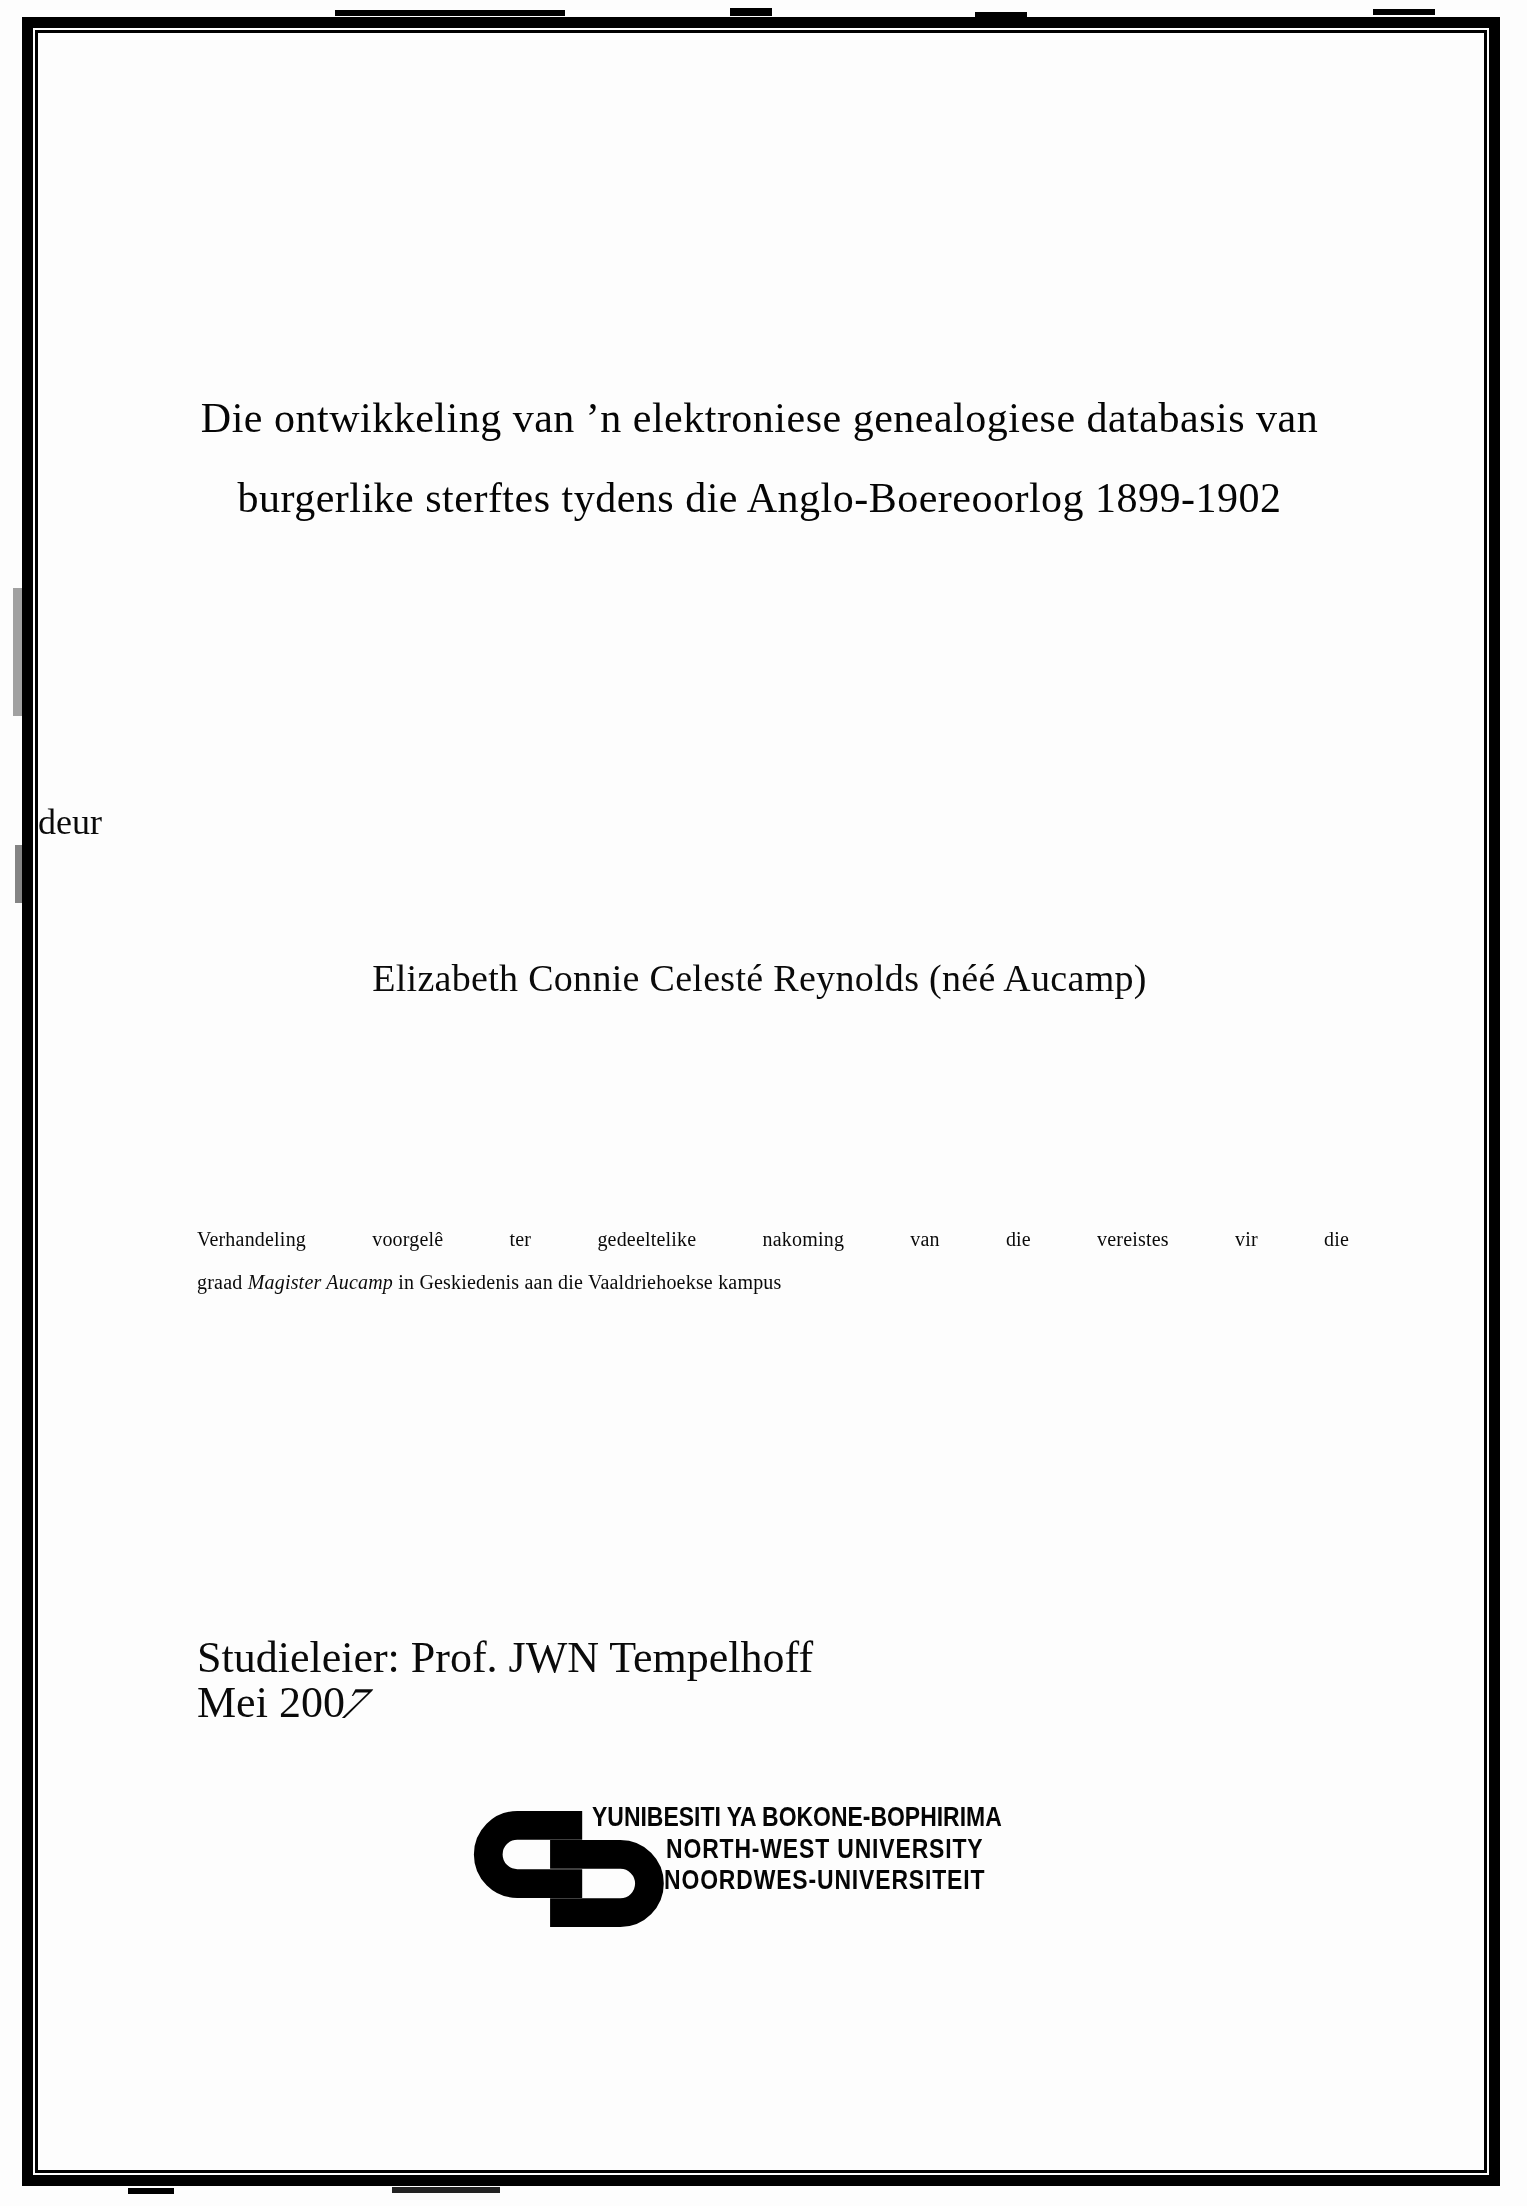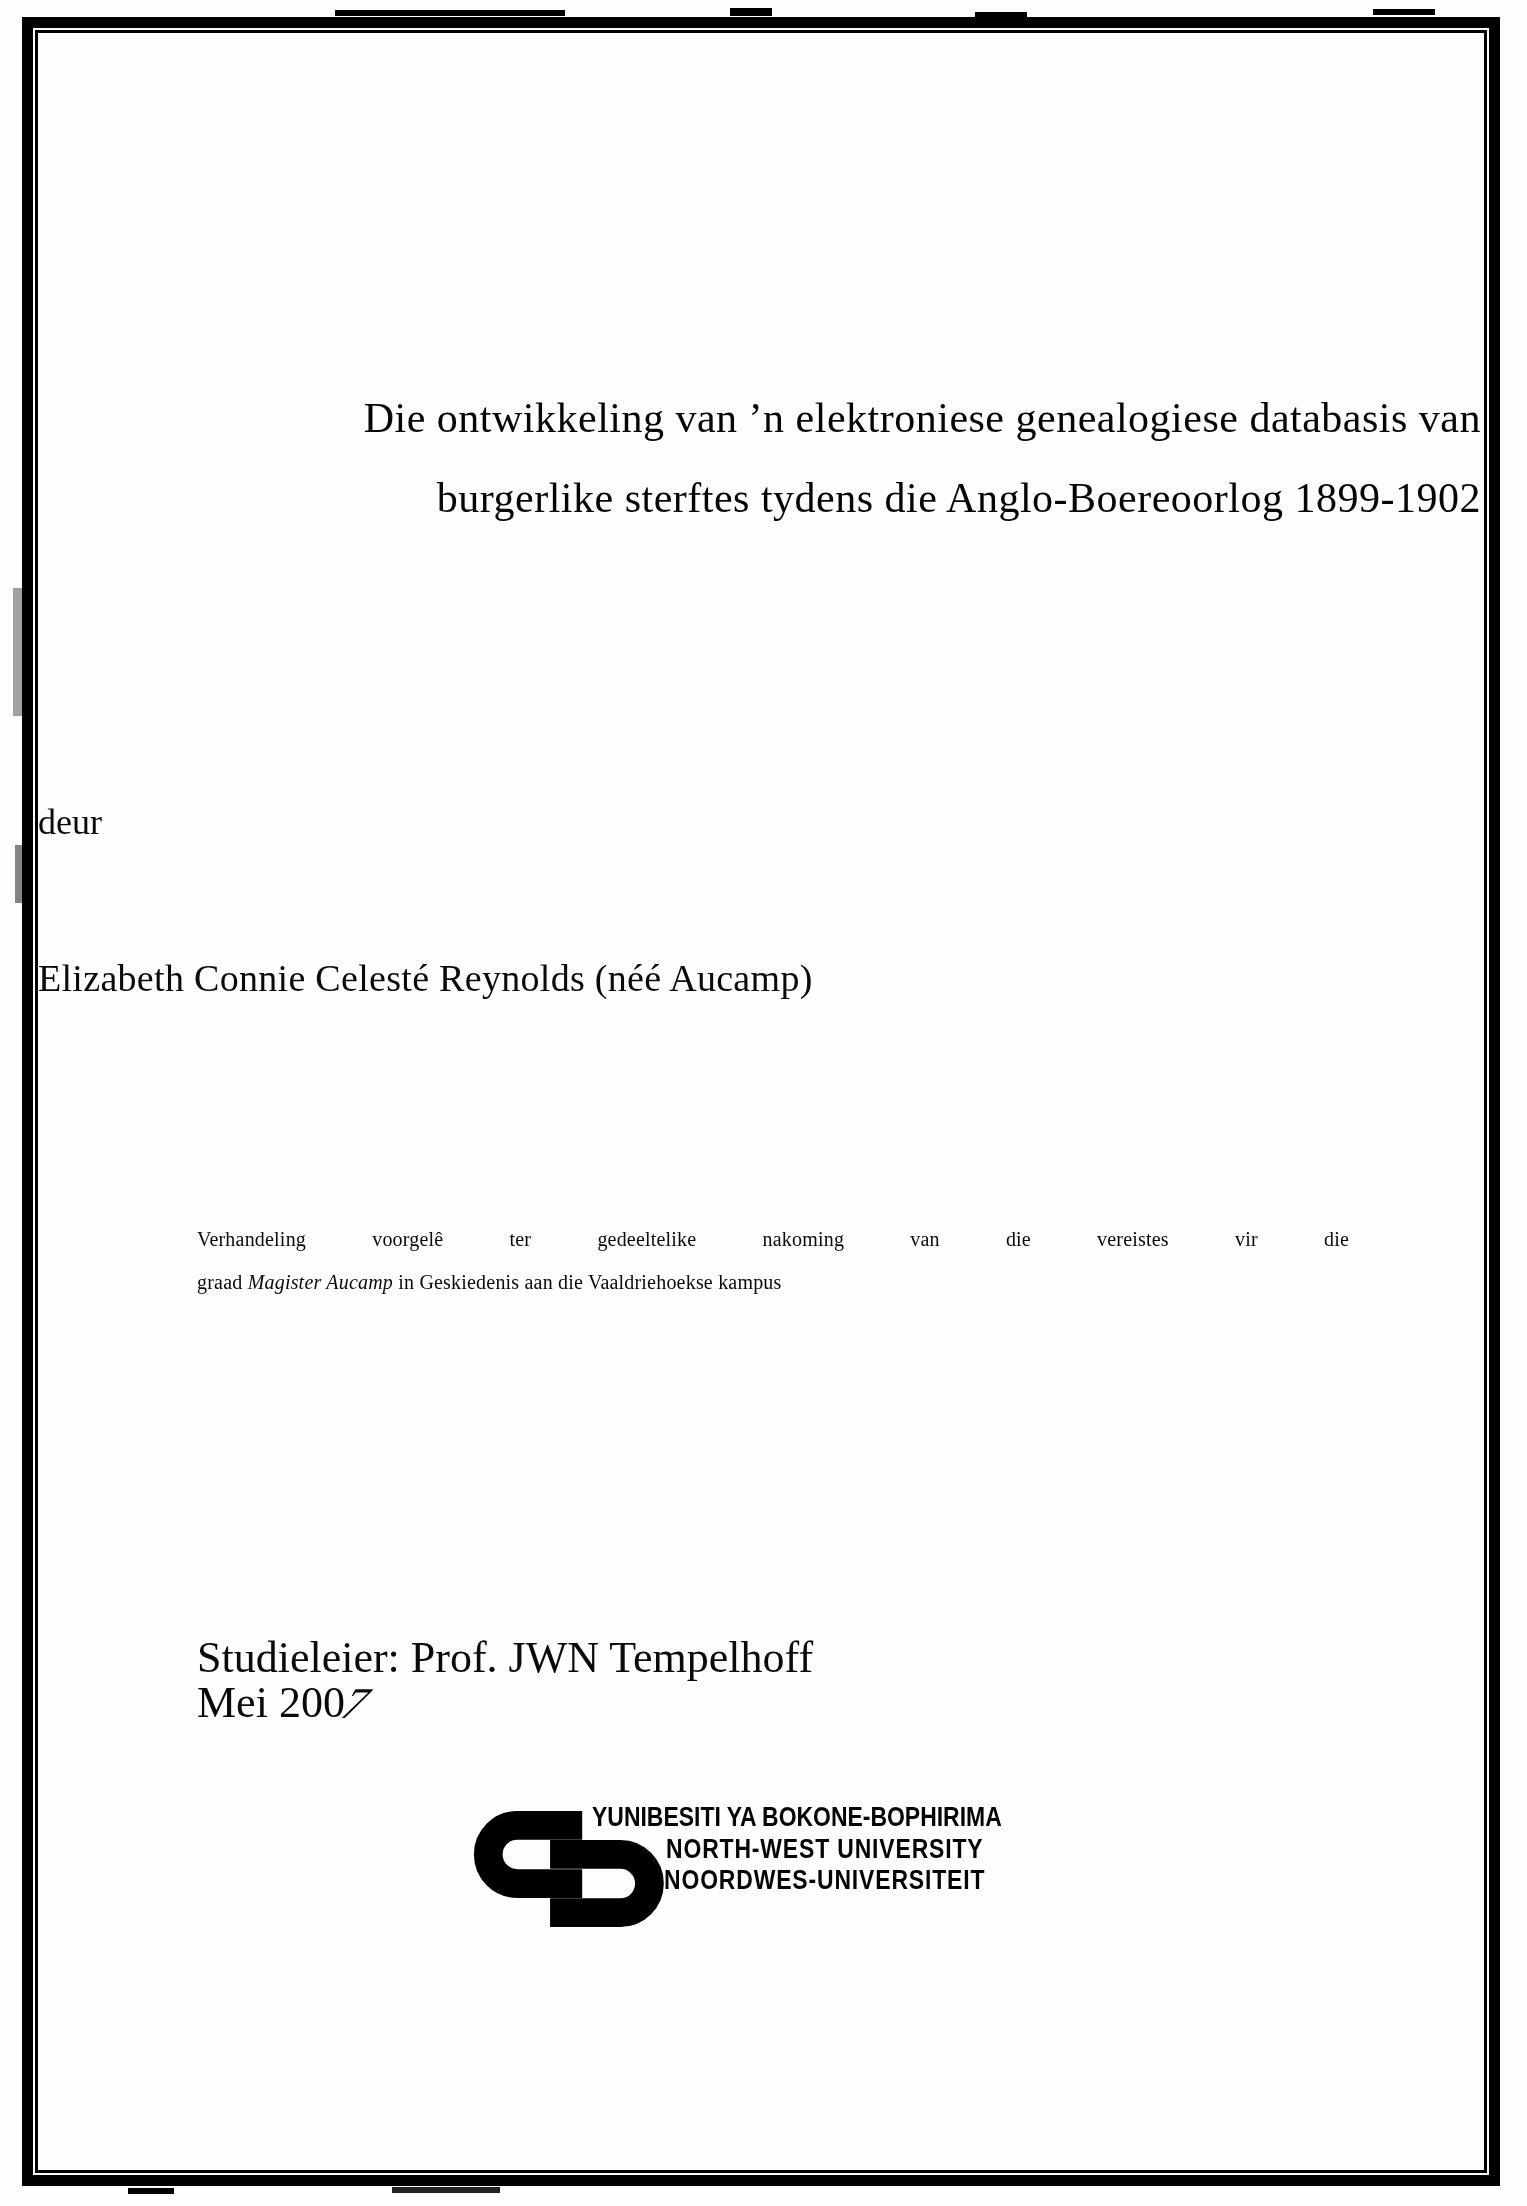--- a/index.html
+++ b/index.html
@@ -19,34 +19,34 @@
     position: absolute; left: 22px; top: 17px;
     width: 1478px; height: 2169px;
     border: 11px solid #000;
   }
   .frame-inner {
     position: absolute; inset: 2px;
     border: 3px solid #000;
   }
   .title-line {
     position: absolute; left: 38px; right: 46px;
-    text-align: right;
+    text-align: center;
     font-size: 42px; line-height: 44px;
     letter-spacing: 0.5px; color: #050505;
     white-space: nowrap;
   }
   .title-line-1 { top: 396px; }
   .title-line-2 { top: 476px; }
   .byline {
     position: absolute; left: 38px; right: 46px; top: 800px;
     font-size: 36px; line-height: 44px;
   }
   .author {
     position: absolute; left: 38px; right: 46px; top: 954px;
-    font-size: 38px; line-height: 48px;
+    text-align: center; font-size: 38px; line-height: 48px;
     letter-spacing: 0.3px;
   }
   .statement {
     position: absolute; left: 197px; top: 1218px; width: 1152px;
     font-size: 20px; line-height: 43px; letter-spacing: 0.2px;
   }
   .statement .justified {
     text-align: justify;
     text-align-last: justify;
   }

